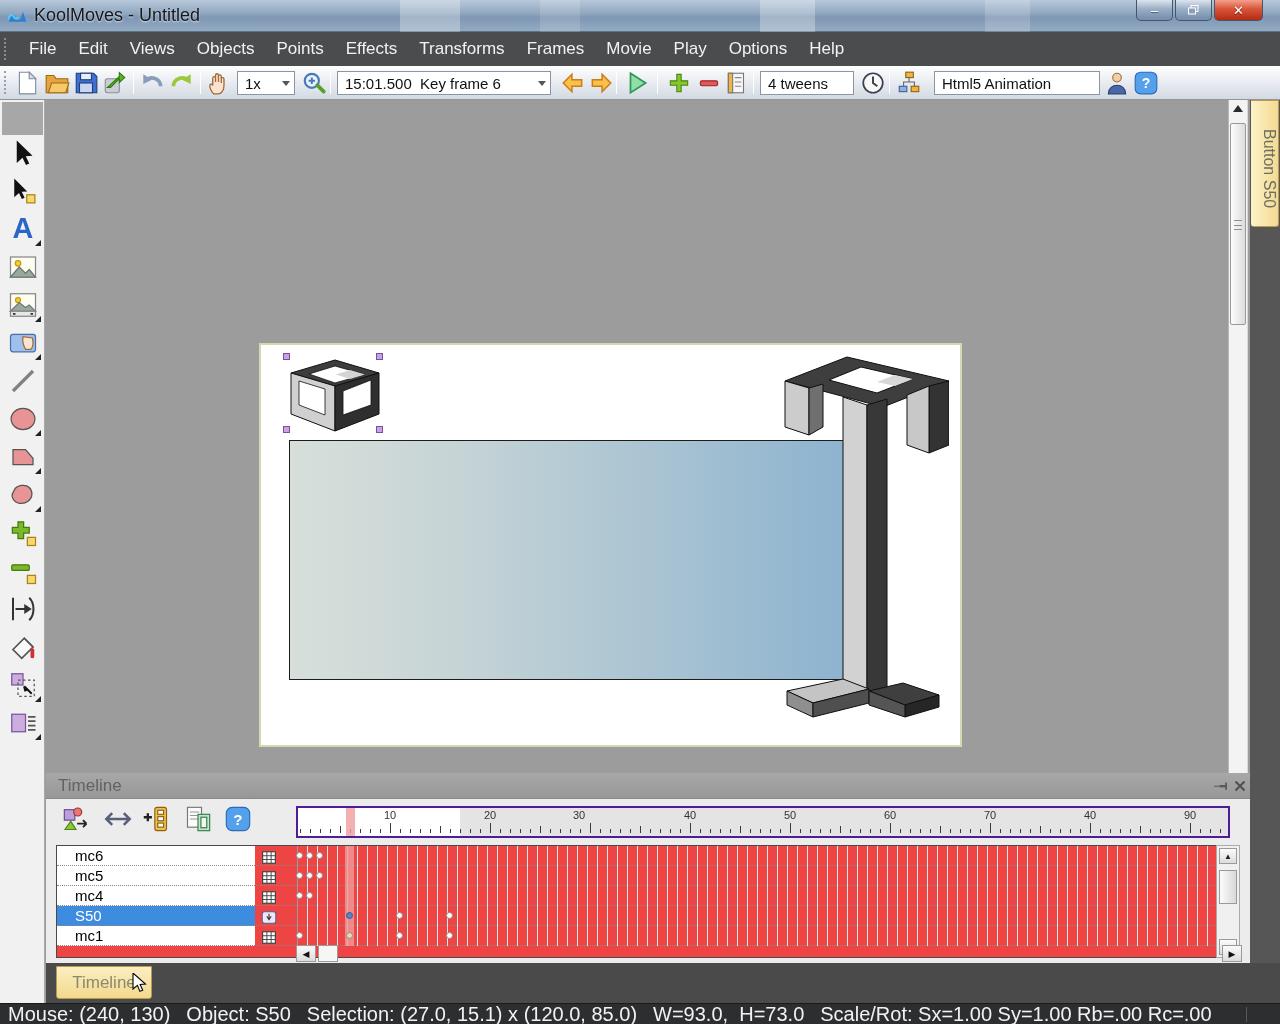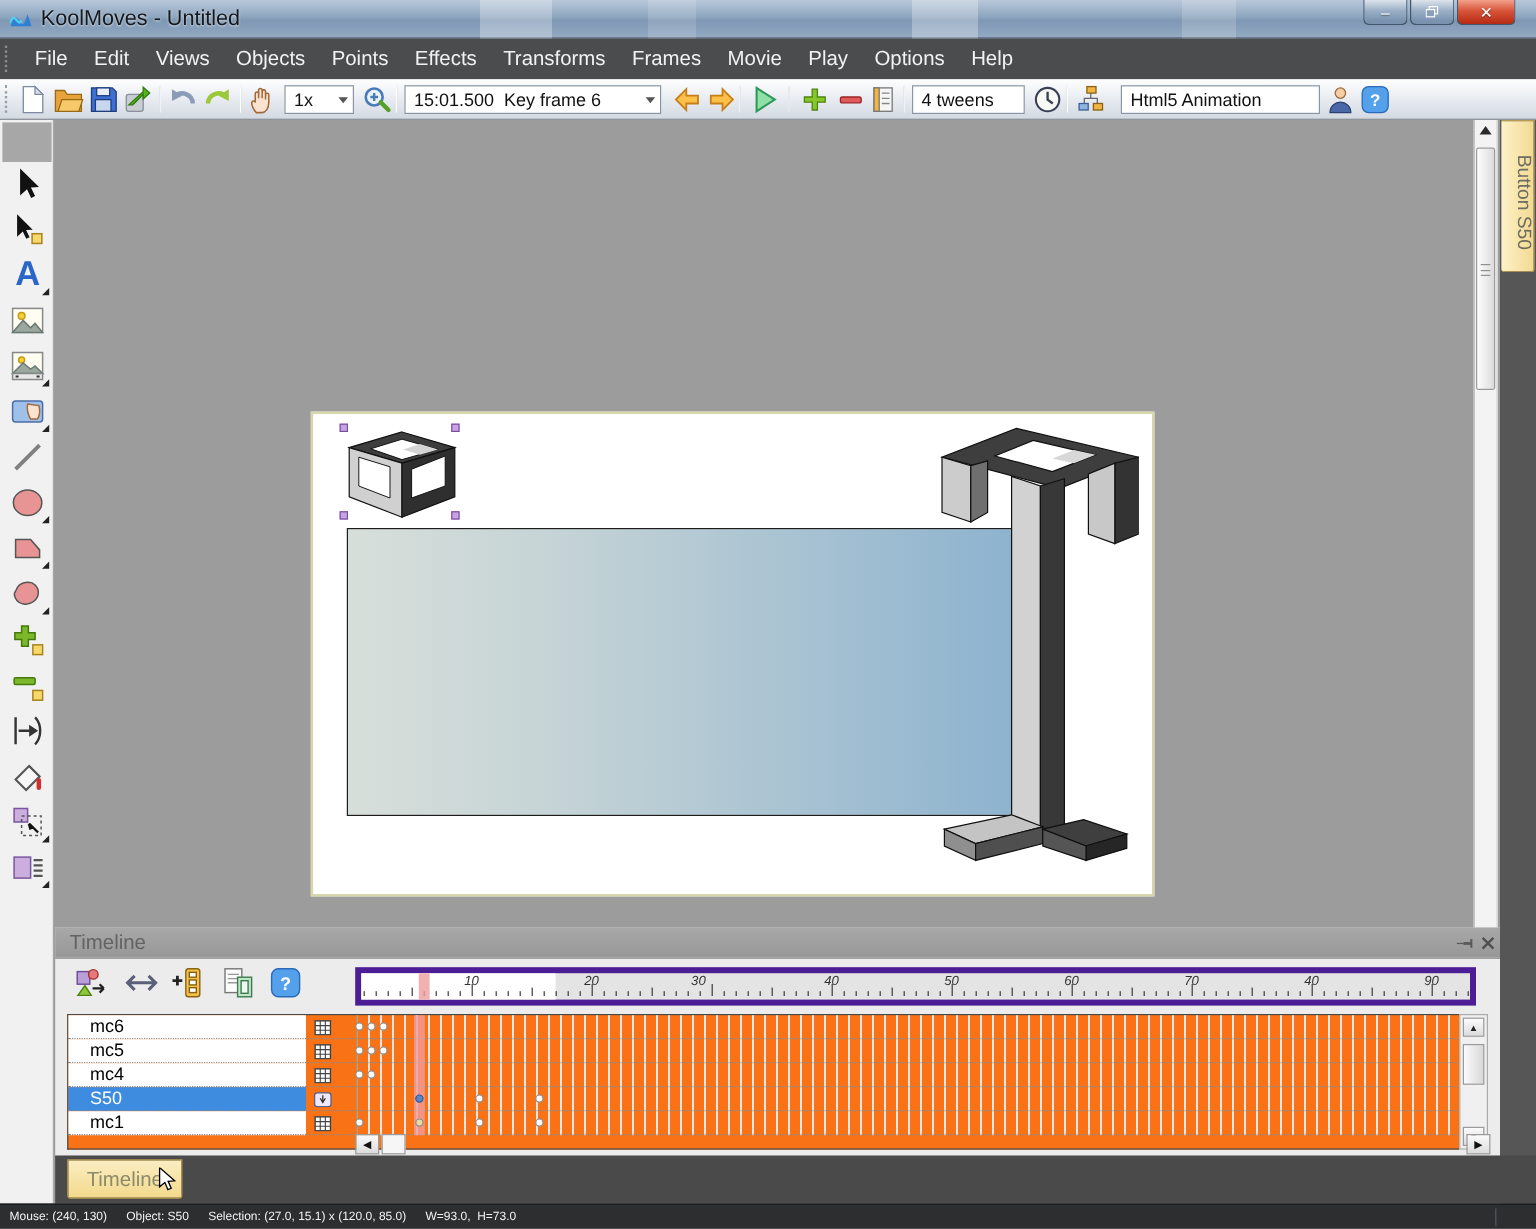--- a/index.html
+++ b/index.html
@@ -75,26 +75,26 @@
 
   
   #timeline-panel{position:absolute;left:46px;top:773px;width:1204px;height:190px;background:#ececec;}
   #tl-titlebar{position:absolute;left:0;top:0;width:1204px;height:26px;
     background:linear-gradient(180deg,#a8a8a8,#979797);border-bottom:1px solid #8a8a8a;}
   #tl-title{position:absolute;left:12px;top:3px;font-size:17px;color:#636363;}
   #tl-pin{position:absolute;left:1166px;top:5px;width:16px;height:16px;}
   #tl-close{position:absolute;left:1186px;top:5px;width:16px;height:16px;}
   .tlbtn{position:absolute;top:32px;width:28px;height:28px;}
   #tl-ruler{position:absolute;left:250px;top:33px;width:934px;height:32px;background:#e4e4e4;
-    border:5px solid #4c1d95;overflow:hidden;font-style:italic;}
+    border:2px solid #4c1d95;overflow:hidden;}
   #tl-extent{position:absolute;left:0;top:0;width:162px;height:32px;background:#fff;}
   .tick{position:absolute;bottom:3px;width:1px;background:#3a3a3a;}
   .tick-num{position:absolute;top:1px;width:24px;text-align:center;font-size:11px;color:#333;}
   .playhead{position:absolute;background:#f09c9c;opacity:.8;}
-  #tl-rows{position:absolute;left:10px;top:72px;width:1160px;height:113px;background:#f97316;
+  #tl-rows{position:absolute;left:10px;top:72px;width:1160px;height:113px;background:#ef4444;
     border:1px solid #4a4a4a;border-right:none;}
   .tl-label{position:absolute;left:0;width:198px;height:20px;font-size:15px;color:#000;
     padding:1px 0 0 18px;background:#fff;}
   .tl-label.sel{background:#3d8ce0;color:#fff;}
   .tl-icon{position:absolute;left:204px;width:16px;height:13px;}
   .tl-rowline{position:absolute;left:0;width:1158px;height:0;border-bottom:1px dotted #8a8a8a;}
   #tl-grid{position:absolute;left:241px;top:0;width:917px;height:100px;
     background:repeating-linear-gradient(90deg,transparent 0 9px,#e6e6e6 9px 10px);}
   #tl-collcol{position:absolute;left:240px;top:0;width:1px;height:112px;background:#9a9a9a;}
   .kf{position:absolute;width:7px;height:7px;border:1px solid #8a8a8a;border-radius:50%;background:#fff;}
@@ -113,21 +113,21 @@
     background:#f6f6f6;border:1px solid #9a9a9a;}
 
   
   #dock-strip{position:absolute;left:46px;top:963px;width:1234px;height:40px;background:#4a4a4a;}
   #dock-tab{position:absolute;left:10px;top:3px;width:96px;height:33px;
     background:linear-gradient(180deg,#fbeec2,#f3d98c);border:1px solid #b89b50;border-radius:0 0 3px 3px;
     font-size:17px;color:#8b8b6b;display:flex;align-items:center;justify-content:center;}
   #mouse-cursor{position:absolute;left:86px;top:10px;width:15px;height:22px;}
   #statusbar{position:absolute;left:0;top:1003px;width:1280px;height:21px;background:#2c2e30;
     border-top:1px solid #191a1b;display:flex;align-items:center;padding-left:8px;}
-  .status-seg{color:#f2f2f2;font-size:10px;margin-right:16px;white-space:pre;}
+  .status-seg{color:#f2f2f2;font-size:20px;margin-right:16px;white-space:pre;}
   #status-endsep{position:absolute;left:1246px;top:3px;width:1px;height:15px;background:#55585c;}
 </style>
 </head>
 <body>
 
 <div id="screen">
 
   <div id="menubar">
       <span class="menu-item">File</span>
       <span class="menu-item">Edit</span>
@@ -677,15 +677,16 @@
         </svg>
     </div>
   </div>
 
   <div id="statusbar">
     <div id="status-endsep"></div>
   <span class="status-seg">Mouse: (240, 130)</span>
       <span class="status-seg">Object: S50</span>
       <span class="status-seg">Selection: (27.0, 15.1) x (120.0, 85.0)</span>
       <span class="status-seg">W=93.0,  H=73.0</span>
+      <span class="status-seg">Scale/Rot: Sx=1.00 Sy=1.00 Rb=.00 Rc=.00</span>
     </div>
 
 </div>
 
 </body></html>

